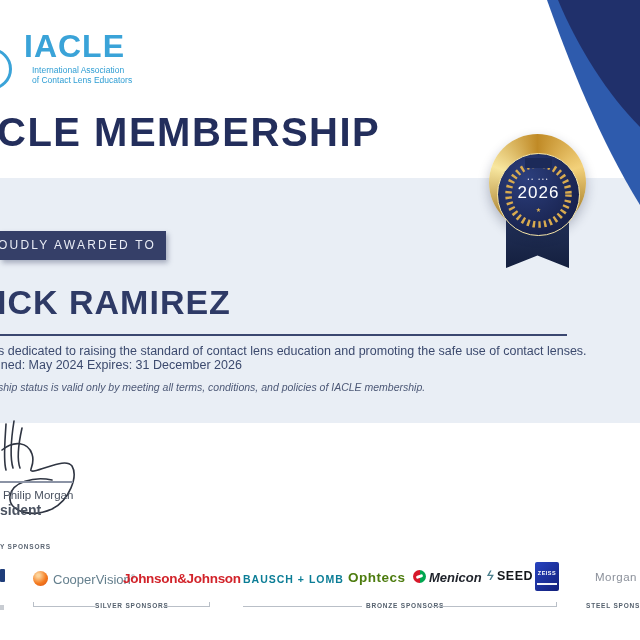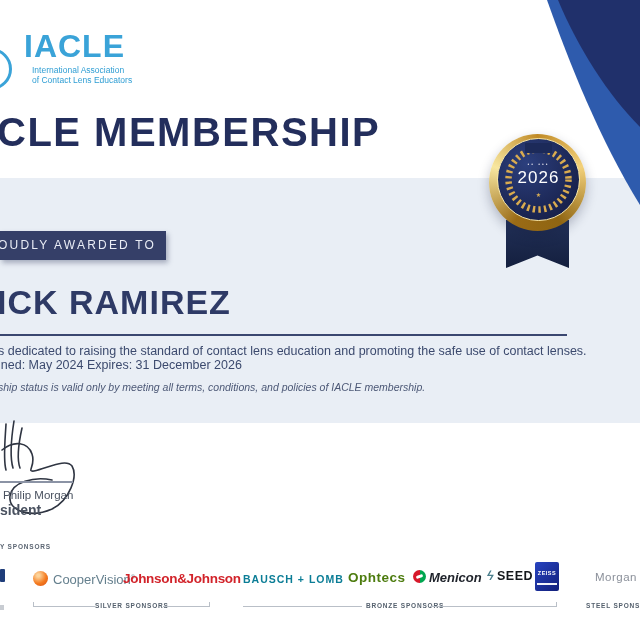--- a/index.html
+++ b/index.html
@@ -27,21 +27,21 @@
   .bodyline{position:absolute;left:-2px;color:#3c4a6e;font-size:12.5px;white-space:nowrap;}
   #dedication{top:344px;}
   #dates{top:358px;}
   #disclaimer{position:absolute;left:-2px;top:381px;color:#4c5876;font-size:10.5px;font-style:italic;white-space:nowrap;}
   
   #ribbon{position:absolute;left:506px;top:220px;width:63px;height:48px;background:linear-gradient(#223159,#141f3e);
     clip-path:polygon(0 0,100% 0,100% 100%,50% 74%,0 100%);z-index:1;}
   #badge-ring{position:absolute;left:489px;top:134px;width:97px;height:97px;border-radius:50%;z-index:2;
     background:conic-gradient(from 210deg,#9a6b16,#f8e7a0 80deg,#c08a26 150deg,#f3d17a 220deg,#8f6512 300deg,#9a6b16);
     box-shadow:0 5px 12px rgba(20,30,60,.28);}
-  #badge-inner{position:absolute;left:8px;top:4px;width:81px;height:81px;border-radius:50%;
+  #badge-inner{position:absolute;left:8px;top:19px;width:81px;height:81px;border-radius:50%;
     background:radial-gradient(circle at 35% 30%,#2c3f7d,#18224d 75%);
     display:flex;flex-direction:column;align-items:center;justify-content:center;border:1px solid #f6e6a8;}
   #wreath{position:absolute;left:0;top:0;width:81px;height:81px;}
   #badge-dots{font-size:5px;letter-spacing:2px;color:#d9d9e6;margin-bottom:1px;}
   #badge-year{font-size:17px;letter-spacing:1px;color:#ffffff;font-weight:500;}
   #badge-star{font-size:6px;color:#d9ae54;margin-top:3px;}
   
   #sig-svg{position:absolute;left:0;top:416px;width:104px;height:106px;}
   #sig-line{position:absolute;left:0;top:481px;width:73px;height:1.5px;background:#8b93a5;}
   #sig-name{position:absolute;left:3px;top:489px;font-size:11.5px;color:#4a5260;white-space:nowrap;}

